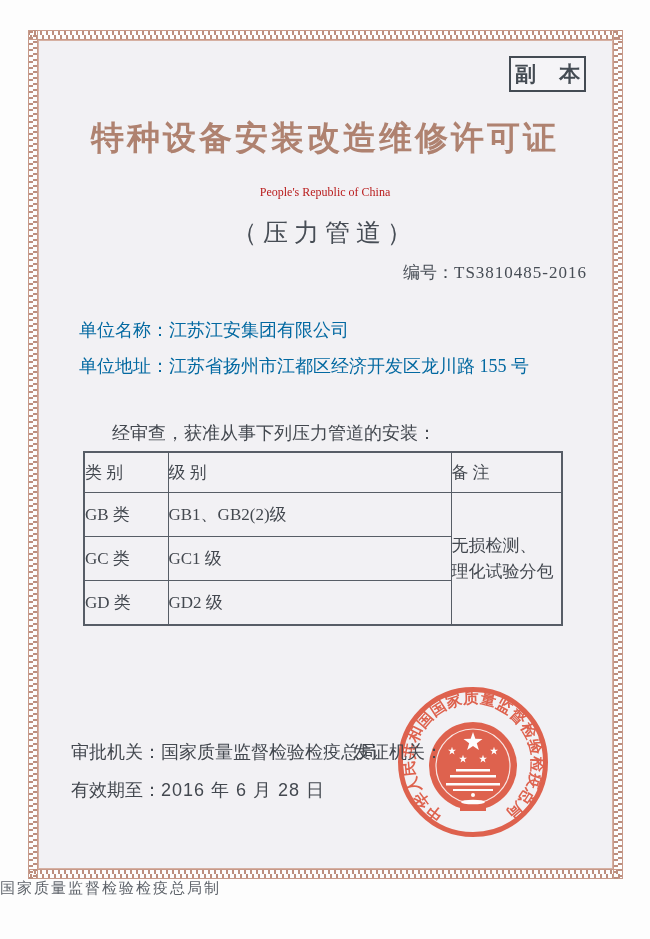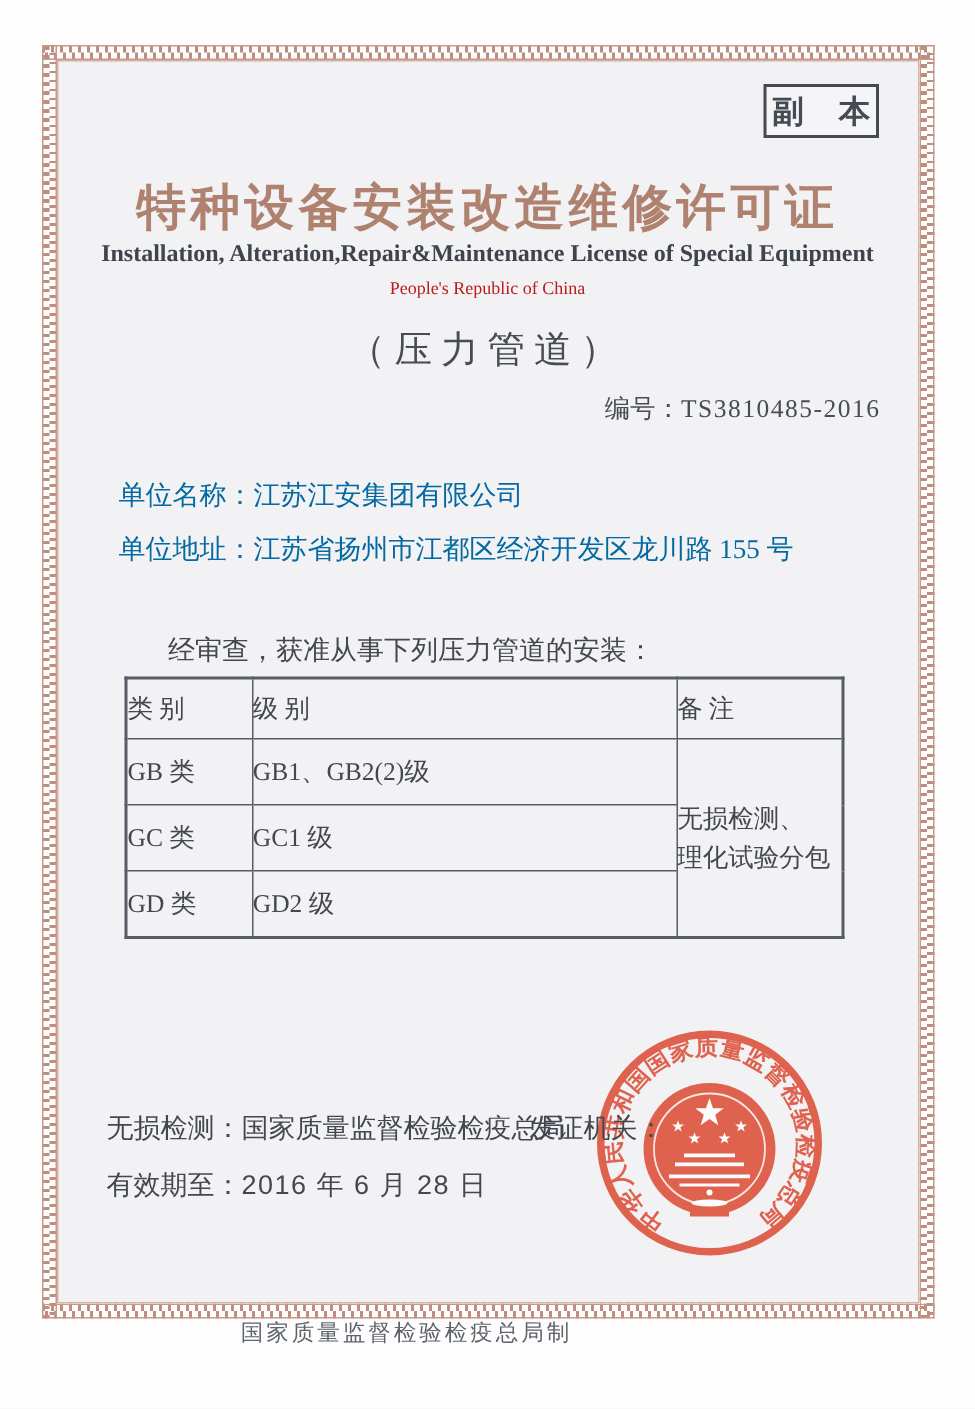--- a/index.html
+++ b/index.html
@@ -65,42 +65,41 @@
   .fr1l{left:71px;top:740px;font-size:18px;}
   .fr1r{left:353px;top:740px;font-size:18px;}
   .fr2l{left:71px;top:778px;font-size:18px;}
   .fr2r{left:353px;top:778px;font-size:18px;}
   .numval{font-family:"Liberation Sans","DejaVu Sans",sans-serif;letter-spacing:1px;}
   .footrow{white-space:nowrap;color:#43484f;z-index:3;}
 
   
   .seal{left:395px;top:684px;width:156px;height:156px;z-index:1;opacity:.88;}
 
-  .footer-note{left:0;top:879px;width:542px;text-align:center;
+  .footer-note{left:0;top:879px;width:542px;
     font-size:15px;color:#5f646b;letter-spacing:2px;}
 </style>
 </head>
 <body>
 
 <div class="page">
 
   <div class="frame">
     <div class="edge h top"></div>
     <div class="edge h bottom"></div>
     <div class="edge v left"></div>
     <div class="edge v right"></div>
     <div class="frame-inner"></div>
   </div>
 
   <div class="abs badge">
     <span>副 本</span>
   </div>
 
   <div class="abs ttl cn2">特种设备安装改造维修许可证</div>
-  <div class="abs ttl en1">Installation, Alteration,Repair&amp;Maintenance License of Special Equipment</div>
   <div class="abs ttl en2">People's Republic of China</div>
   <div class="abs ttl cat">（压力管道）</div>
 
   <div class="abs serial">
     <span>编号：</span><span class="val">TS3810485-2016</span>
   </div>
 
   <div class="abs fieldrow f-name">
     <span>单位名称：</span><span>江苏江安集团有限公司</span>
   </div>
@@ -162,21 +161,21 @@
       <rect x="-17" y="7" width="34" height="2.5" fill="#ffffff"></rect>
       <rect x="-23" y="13" width="46" height="2.5" fill="#ffffff"></rect>
       <rect x="-27" y="21" width="54" height="2.5" fill="#ffffff"></rect>
       <rect x="-20" y="27" width="40" height="2" fill="#ffffff"></rect>
       <circle cx="0" cy="33" r="2" fill="#ffffff"></circle>
       <ellipse cx="0" cy="40" rx="12" ry="2.3" fill="#ffffff"></ellipse>
     </g>
   </svg>
 
   <div class="abs footrow fr1l">
-    <span>无损检测：</span><span>国家质量监督检验检疫总局</span>
+    <span>审批机关：</span><span>国家质量监督检验检疫总局</span>
   </div>
   <div class="abs footrow fr1r">
     <span>发证机关：</span>
   </div>
   <div class="abs footrow fr2l">
     <span>有效期至：</span><span class="numval">2016 年 6 月 28 日</span>
   </div>
 
   <div class="abs footer-note">国家质量监督检验检疫总局制</div>
 

